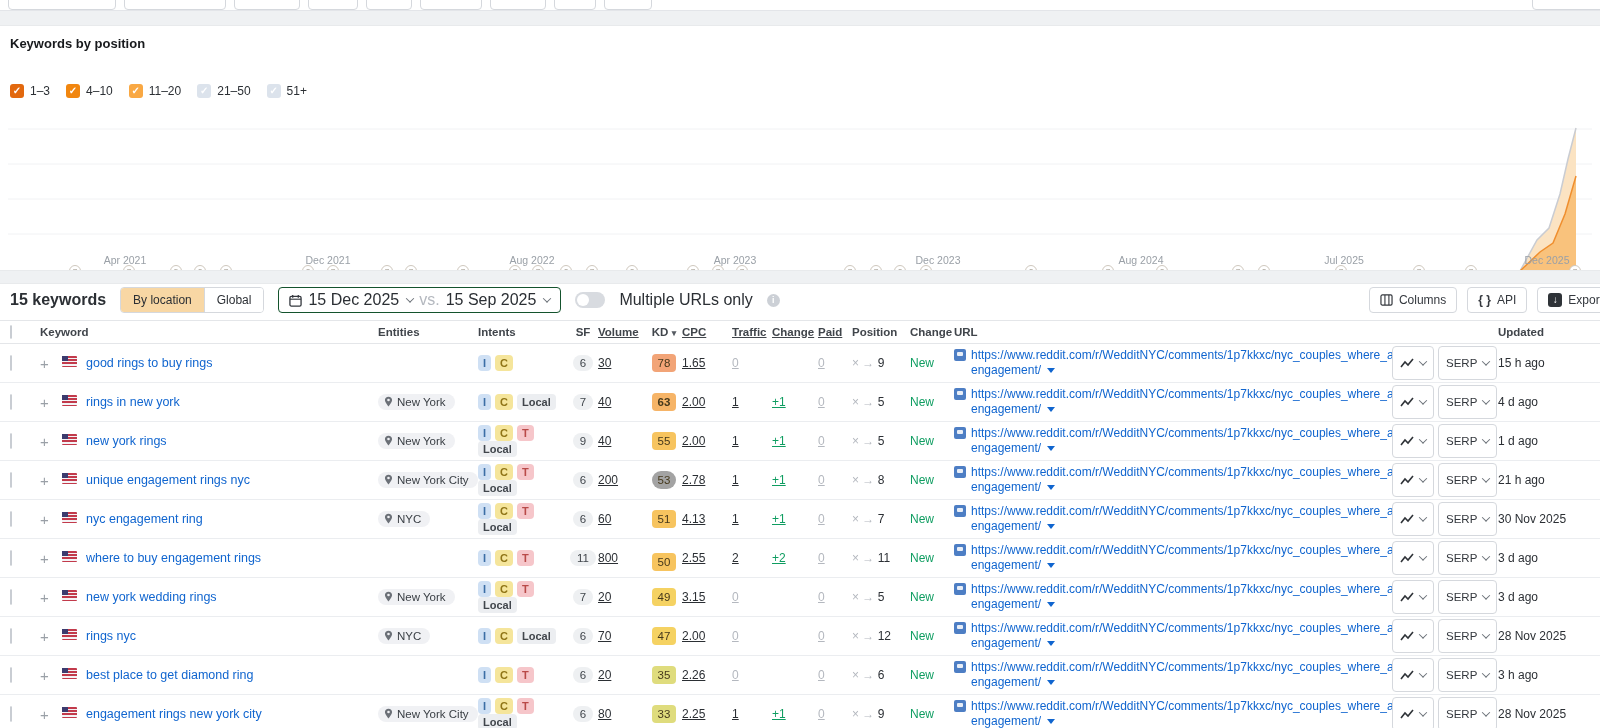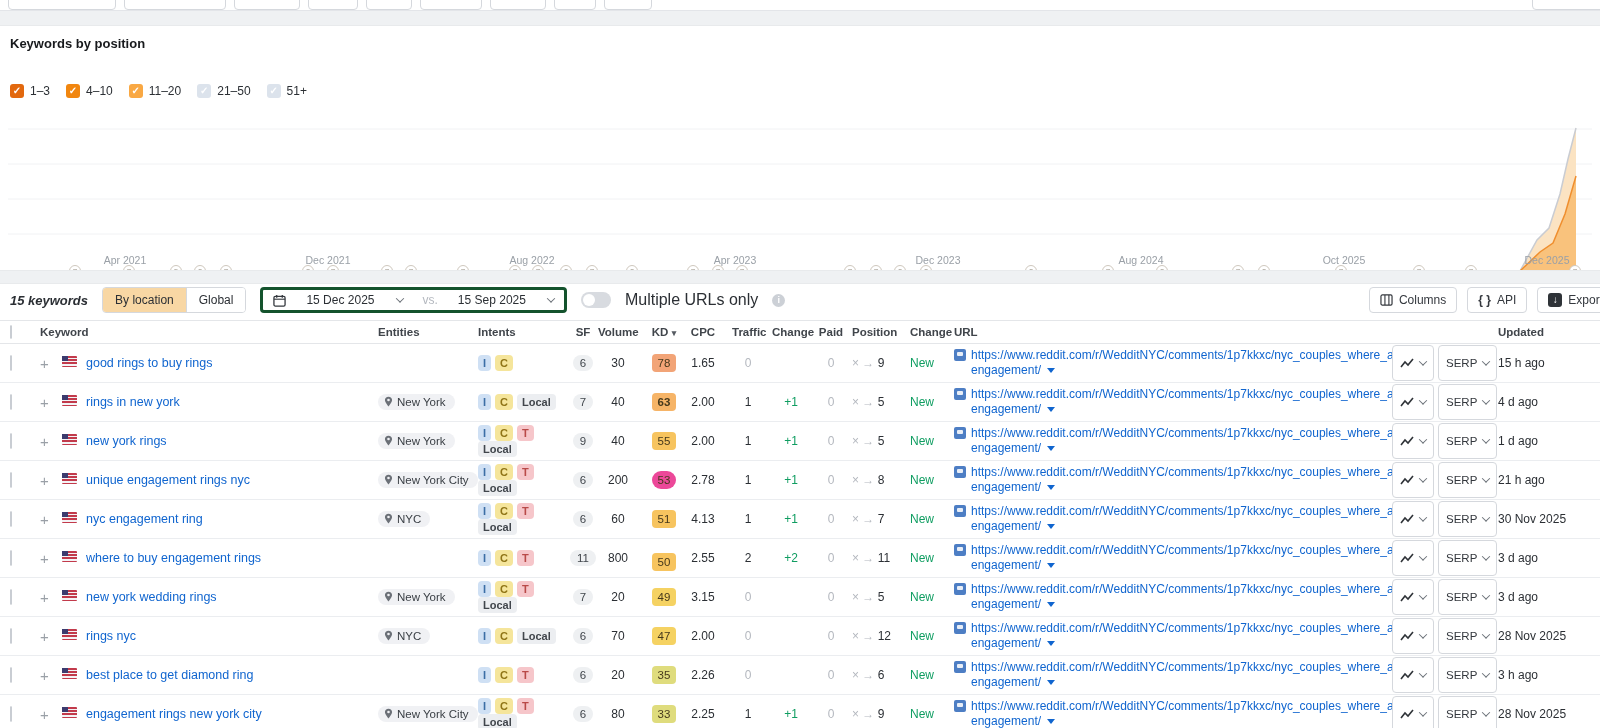--- a/index.html
+++ b/index.html
@@ -29,27 +29,27 @@
   .pf { display:flex; align-items:center; gap:6px; font-size:12px; color:#2b2f34; cursor:pointer; }
   .pf .box { width:14px; height:14px; border-radius:3px; color:#fff; font-size:10px; line-height:14px;
     text-align:center; font-weight:700; }
   #chartSvgWrap { position:absolute; left:0; top:86px; width:1600px; height:168px; }
   #xlabels { position:absolute; left:0; top:228px; width:1600px; height:14px; }
   .xlab { position:absolute; transform:translateX(-50%); font-size:10.5px; color:#9aa0a7; }
 
   
   #tableSection { top:284px; left:0; width:1600px; height:444px; background:#fff; }
   #toolbar { position:absolute; left:10px; right:0; top:0; height:32px; display:flex; align-items:center; gap:14px; }
-  .count { font-size:13px; font-weight:700;font-style:italic; }
+  .count { font-size:16px; font-weight:700; }
   .seg { display:flex; border:1px solid #d5d8dd; border-radius:4px; overflow:hidden; height:26px; }
   .seg > div { padding:0 12px; display:flex; align-items:center; font-size:12px; cursor:pointer; background:#fff; }
   .seg > div.active { background:#f8d7a4; }
   .seg > div + div { border-left:1px solid #d5d8dd; }
-  .datebox { display:flex; align-items:center; gap:20px; height:26px; padding:0 10px;
-    border:3px solid #14532d; border-radius:4px; font-size:12px; cursor:pointer; }
+  .datebox { display:flex; align-items:center; gap:6px; height:26px; padding:0 10px;
+    border:1px solid #14532d; border-radius:4px; font-size:16px; cursor:pointer; }
   .muted { color:#b4b8bf; }
   .toggle { width:30px; height:16px; border-radius:9px; background:#d8dbe0; position:relative; cursor:pointer; }
   .toggle .knob { position:absolute; left:2px; top:2px; width:12px; height:12px; border-radius:50%; background:#fff; }
   .info { width:13px; height:13px; border-radius:50%; background:#ccd0d6; color:#fff; font-size:9px;
     line-height:13px; text-align:center; font-weight:700; display:inline-block; }
   #toolbarRight { position:absolute; right:-14px; top:3px; display:flex; gap:10px; }
 
   .t-grid { display:grid; padding:0 10px;
     grid-template-columns:30px 22px 24px 292px 100px 90px 30px 48px 36px 50px 40px 46px 34px 58px 44px 438px 46px 60px 92px;
     align-items:center; }
@@ -64,28 +64,28 @@
     background:repeating-linear-gradient(180deg,#c23a4b 0 1.6px,#f4f4f6 1.6px 3.2px); border-radius:1px; }
   .flag-us i { position:absolute; left:0; top:0; width:6px; height:5px; background:#3c3b6e; }
   .kwlink, .urllink { color:#1065cf; text-decoration:none; cursor:pointer; }
   .kwlink { font-size:12.5px; }
   .pill { display:inline-flex; align-items:center; gap:4px; background:#f0f1f4; border-radius:10px;
     padding:2px 9px 2px 6px; font-size:11.5px; color:#3b4046; }
   .ipill { display:inline-block; border-radius:4px; padding:2px 5px; font-size:11px; font-weight:600; margin-right:4px; }
   .sf { display:inline-block; background:#eef0f2; border-radius:9px; padding:2px 7px; font-size:11.5px; color:#41464c; }
   .kd { display:inline-block; min-width:24px; text-align:center; border-radius:4px; padding:3px 5px;
     font-size:11.5px; color:#46391c; }
-  .num { text-align:center; padding-right:8px; }
+  .num { text-align:left; padding-right:8px;text-decoration:underline; }
   .green { color:#0f9d61; }
   .posc { font-size:12px; }
   .urlcell { line-height:15px; font-size:12px; overflow:hidden; white-space:nowrap; }
   .fav { display:inline-block; width:12px; height:12px; border-radius:2px; background:#4d7ec4; margin-right:5px;
     vertical-align:-2px; position:relative; }
   .fav::after { content:""; position:absolute; left:3px; top:3px; width:6px; height:4px; background:#e8eef7; border-radius:1px; }
-  .mini-btn { display:inline-flex; align-items:center; gap:4px; height:36px; padding:4px 7px; background:#fff;
+  .mini-btn { display:inline-flex; align-items:center; gap:4px; height:22px; padding:16px 7px; background:#fff;
     border:1px solid #d5d8dd; border-radius:4px; font-size:11.5px; color:#34383e; cursor:pointer; }
   .caret-dn { display:inline-block; width:0; height:0; border-left:4px solid transparent; border-right:4px solid transparent;
     border-top:5px solid #1065cf; vertical-align:1px; margin-left:3px; cursor:pointer; }
   .sort { font-size:9px; color:#555a61; }
   svg text { font-family:"Liberation Sans", sans-serif; }
 </style>
 </head>
 <body>
 
 <div id="stage">
@@ -268,21 +268,21 @@
           </g>
         </svg>
     </div>
     <div id="xlabels">
         <span class="xlab" style="left: 125px;">Apr 2021</span>
         <span class="xlab" style="left: 328px;">Dec 2021</span>
         <span class="xlab" style="left: 532px;">Aug 2022</span>
         <span class="xlab" style="left: 735px;">Apr 2023</span>
         <span class="xlab" style="left: 938px;">Dec 2023</span>
         <span class="xlab" style="left: 1141px;">Aug 2024</span>
-        <span class="xlab" style="left: 1344px;">Oct 2025</span>
+        <span class="xlab" style="left: 1344px;">Jul 2025</span>
         <span class="xlab" style="left: 1547px;">Dec 2025</span>
       </div>
   </div>
 
   <div id="band2" class="abs"></div>
 
   <div id="tableSection" class="abs">
     <div id="toolbar">
       <span class="count">15 keywords</span>
       <div class="seg">
@@ -461,21 +461,21 @@
           <a class="kwlink">unique engagement rings nyc</a>
           <div><span class="pill">
               <svg width="9" height="11" viewBox="0 0 24 28">
                 <path d="M12 1C6.5 1 2.5 5 2.5 10c0 6.6 9.5 17 9.5 17s9.5-10.4 9.5-17C21.5 5 17.5 1 12 1zm0 12.5a3.5 3.5 0 1 1 0-7 3.5 3.5 0 0 1 0 7z" fill="#6b7077"></path>
               </svg>
               <span>New York City</span>
             </span></div>
           <div><span class="ipill" style="background: rgb(207, 224, 244); color: rgb(59, 110, 165);">I</span><span class="ipill" style="background: rgb(245, 229, 155); color: rgb(143, 116, 23);">C</span><span class="ipill" style="background: rgb(246, 198, 202); color: rgb(185, 74, 72);">T</span><span class="ipill" style="background: rgb(236, 238, 241); color: rgb(65, 70, 76);">Local</span></div>
           <div class="th-c"><span class="sf">6</span></div>
           <div class="num">200</div>
-          <div class="th-c"><span class="kd" style="background: #ec4899; border-radius: 9px;">53</span></div>
+          <div class="th-c"><span class="kd" style="background: #a3a3a3; border-radius: 9px;">53</span></div>
           <div class="num">2.78</div>
           <div class="num">1</div>
           <div class="num green">+1</div>
           <div class="num muted">0</div>
           <div class="posc"><span class="muted">× </span><span class="muted">→ </span><span>8</span></div>
           <div class="green">New</div>
           <div class="urlcell">
             <div><span class="fav"></span><a class="urllink">https://www.reddit.com/r/WedditNYC/comments/1p7kkxc/nyc_couples_where_are_you_finding_</a></div>
             <div style="padding-left: 17px;"><a class="urllink">engagement/ </a><span class="caret-dn"></span></div>
           </div>

